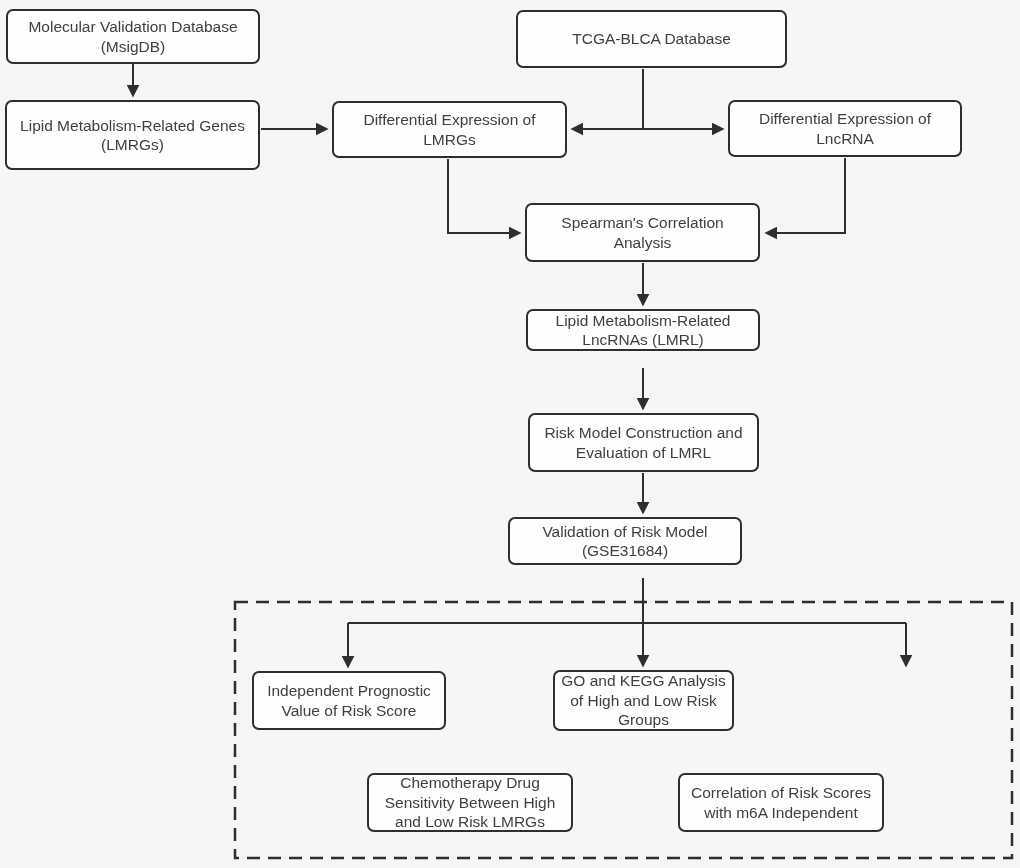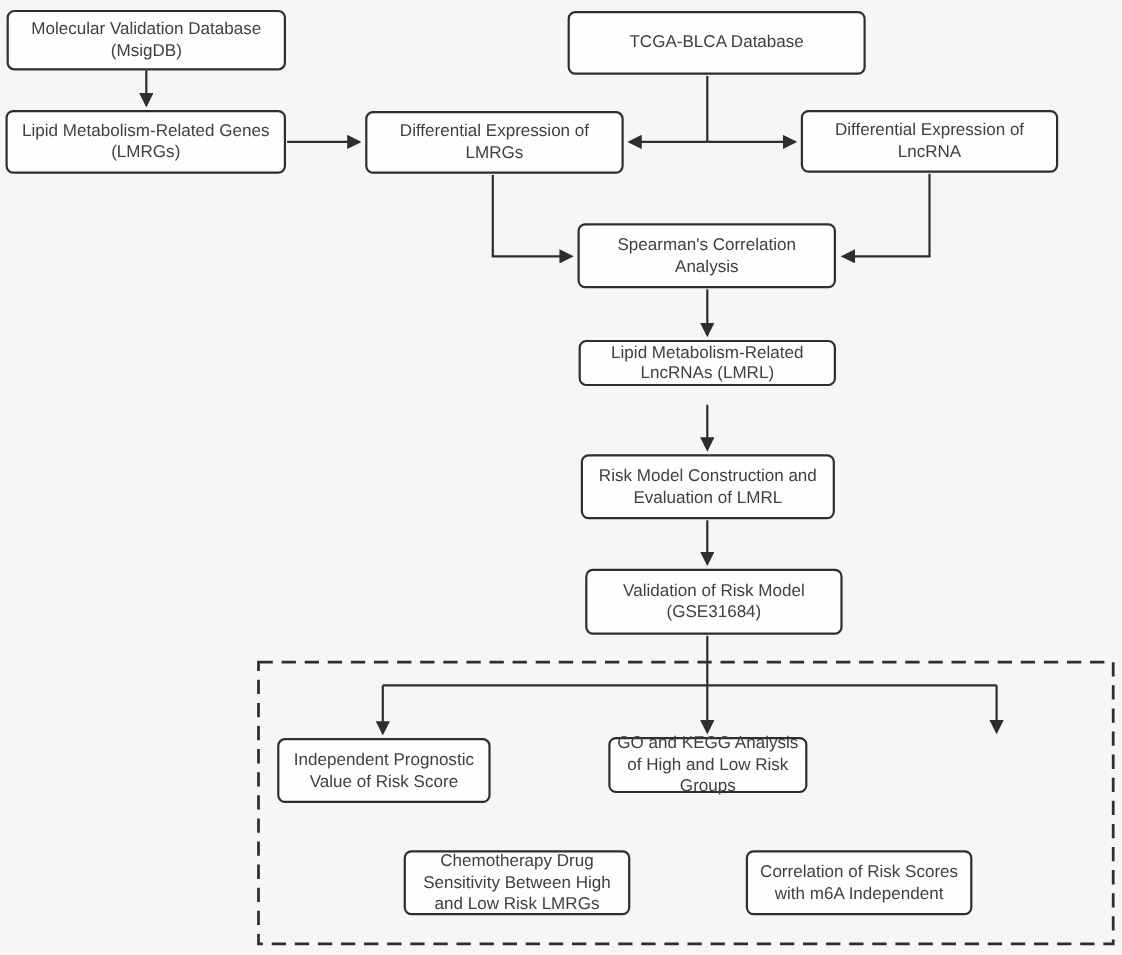--- a/index.html
+++ b/index.html
@@ -86,21 +86,21 @@
 
   <div class="node" style="left:6px;   top:9px;   width:254px; height:55px">
     <span class="lbl">Molecular Validation Database
 (MsigDB)</span>
   </div>
 
   <div class="node" style="left:516px; top:10px;  width:271px; height:58px">
     <span class="lbl">TCGA-BLCA Database</span>
   </div>
 
-  <div class="node" style="left:5px;   top:100px; width:255px; height:58px">
+  <div class="node" style="left:5px;   top:100px; width:255px; height:70px">
     <span class="lbl">Lipid Metabolism-Related Genes
 (LMRGs)</span>
   </div>
 
   <div class="node" style="left:332px; top:101px; width:235px; height:57px">
     <span class="lbl">Differential Expression of
 LMRGs</span>
   </div>
 
   <div class="node" style="left:728px; top:100px; width:234px; height:57px">
@@ -116,31 +116,31 @@
   <div class="node" style="left:526px; top:309px; width:234px; height:42px">
     <span class="lbl">Lipid Metabolism-Related
 LncRNAs (LMRL)</span>
   </div>
 
   <div class="node" style="left:528px; top:413px; width:231px; height:59px">
     <span class="lbl">Risk Model Construction and
 Evaluation of LMRL</span>
   </div>
 
-  <div class="node" style="left:532px; top:517px; width:234px; height:60px">
+  <div class="node" style="left:508px; top:517px; width:234px; height:48px">
     <span class="lbl">Validation of Risk Model
 (GSE31684)</span>
   </div>
 
   <div class="node" style="left:252px; top:671px; width:194px; height:59px">
     <span class="lbl">Independent Prognostic
 Value of Risk Score</span>
   </div>
 
-  <div class="node" style="left:553px; top:670px; width:181px; height:51px">
+  <div class="node" style="left:553px; top:670px; width:181px; height:61px">
     <span class="lbl">GO and KEGG Analysis
 of High and Low Risk
 Groups</span>
   </div>
 
 
   <div class="node" style="left:367px; top:773px; width:206px; height:59px">
     <span class="lbl">Chemotherapy Drug
 Sensitivity Between High
 and Low Risk LMRGs</span>

